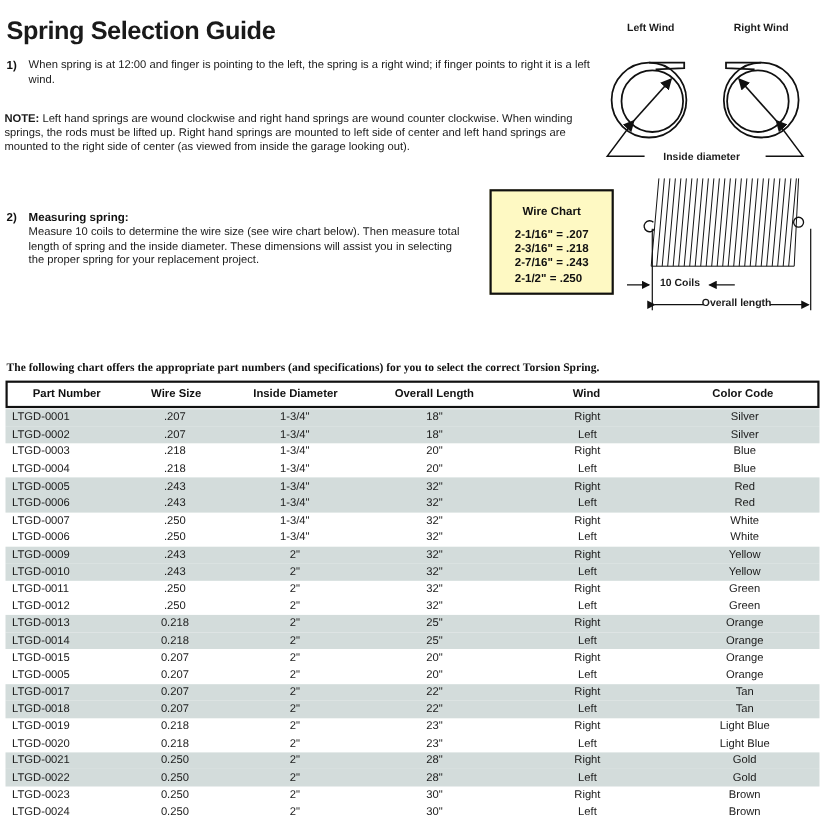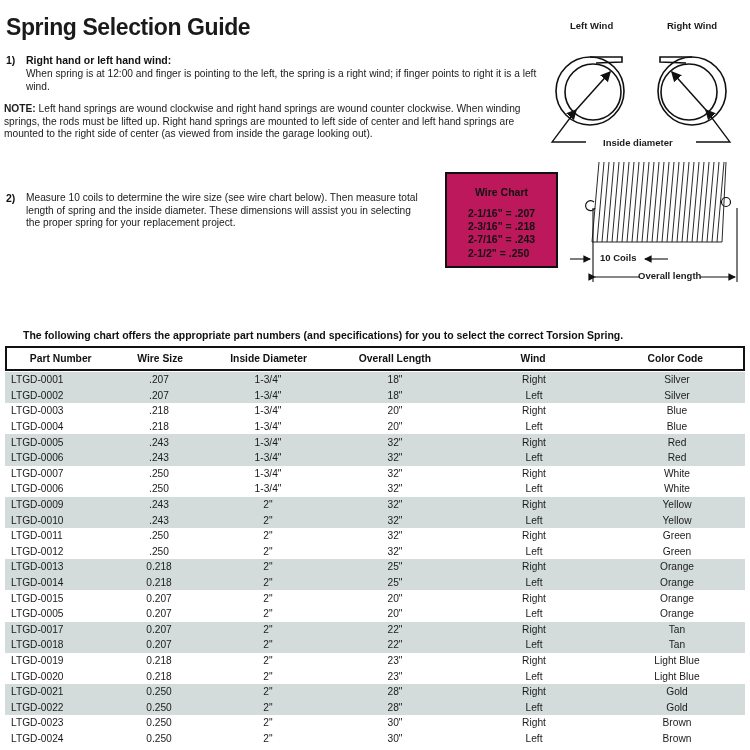--- a/index.html
+++ b/index.html
@@ -67,21 +67,21 @@
   #note-block b { font-weight: bold; }
 
   
   #wire-chart {
     position: absolute;
     left: 445px;
     top: 172px;
     width: 113px;
     height: 96px;
     border: 2px solid #111;
-    background: #be185d;
+    background: #fef9c3;
     text-align: center;
   }
   #wire-chart-title {
     font-size: 10.5px;
     font-weight: bold;
     margin-top: 12px;
   }
   .wire-list {
     margin-top: 9px;
     display: inline-block;
@@ -114,25 +114,26 @@
     position: absolute;
     font-size: 9.5px;
     font-weight: bold;
     color: #1b1b1b;
     white-space: nowrap;
   }
 
   
   #table-intro {
     position: absolute;
-    left: 23px;
+    left: 6px;
     top: 329px;
     font-size: 10.5px;
     font-weight: bold;
     color: #111;
+    font-family: Liberation Serif, serif;
   }
   #spec-table {
     position: absolute;
     left: 5px;
     top: 346px;
     width: 740px;
   }
   #thead-box {
     border: 2.5px solid #111;
     background: #fff;
@@ -168,32 +169,32 @@
 </style>
 </head>
 <body>
 
 <div id="page-title">Spring Selection Guide</div>
 
 <div class="section" id="section-wind">
   <div class="sec-row">
     <div class="sec-num">1)</div>
     <div class="sec-body">
-      <div class="sec-head">Right hand or left hand wind:</div>
       <div class="sec-text">When spring is at 12:00 and finger is pointing to the left, the spring is a right wind; if finger points to right it is a left wind.</div>
     </div>
   </div>
 </div>
 
 <div id="note-block"><b>NOTE:</b> <span>Left hand springs are wound clockwise and right hand springs are wound counter clockwise. When winding springs, the rods must be lifted up. Right hand springs are mounted to left side of center and left hand springs are mounted to the right side of center (as viewed from inside the garage looking out).</span></div>
 
 <div class="section" id="section-measure">
   <div class="sec-row">
     <div class="sec-num">2)</div>
     <div class="sec-body">
+      <div class="sec-head">Measuring spring:</div>
       <div class="sec-text">Measure 10 coils to determine the wire size (see wire chart below). Then measure total length of spring and the inside diameter. These dimensions will assist you in selecting the proper spring for your replacement project.</div>
     </div>
   </div>
 </div>
 
 <div id="wire-chart">
   <div id="wire-chart-title">Wire Chart</div>
   <div class="wire-list">
     <div class="wire-line">2-1/16" = .207</div>
     <div class="wire-line">2-3/16" = .218</div>

